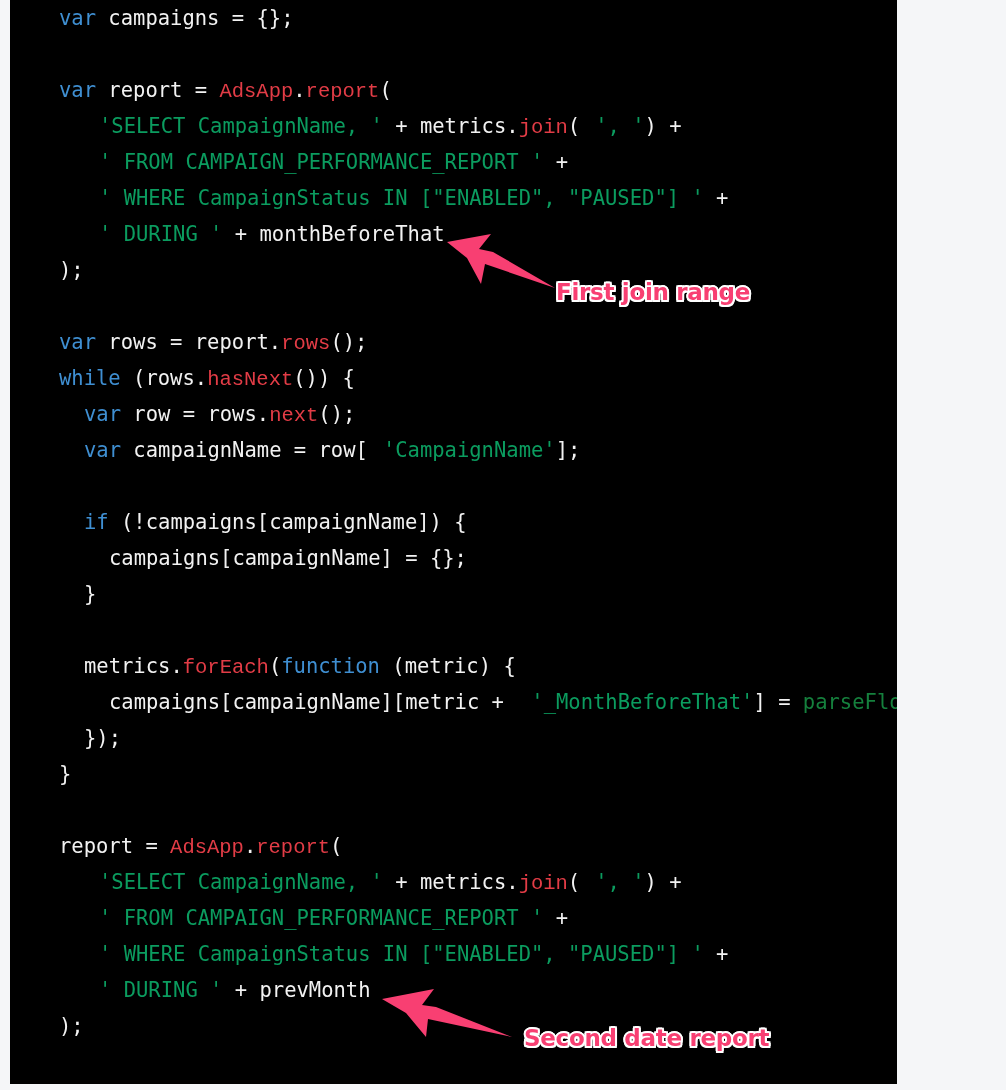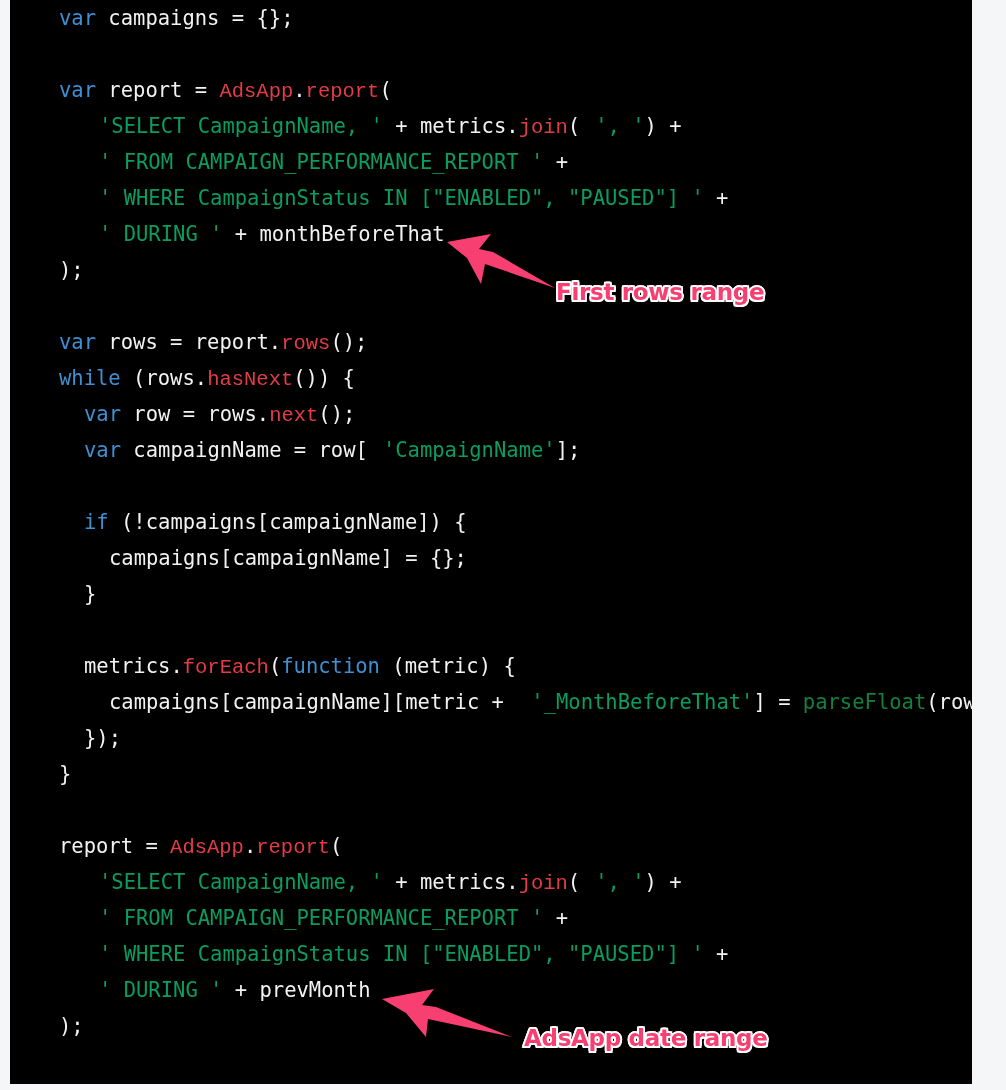--- a/index.html
+++ b/index.html
@@ -10,21 +10,21 @@
   }
   body {
     width: 1006px;
     height: 1090px;
     overflow: hidden;
     font-family: "DejaVu Sans Mono", monospace;
   }
 
   #page {
     position: relative;
-    width: 972px;
+    width: 897px;
     height: 1090px;
     background: #f5f6f8;
     overflow: hidden;
   }
 
   
   #code-surface {
     position: absolute;
     left: 10px;
     top: 0px;
@@ -93,24 +93,24 @@
 
   <div id="code-surface">
     <pre id="code-block"><span class="line" style="padding-left: 49px;"><span class="t-kw">var</span><span class="t-plain"> campaigns = {};</span></span><span class="line" style="padding-left: 49px;">&nbsp;</span><span class="line" style="padding-left: 49px;"><span class="t-kw">var</span><span class="t-plain"> report = </span><span class="t-fn">AdsApp</span><span class="t-plain">.</span><span class="t-fn">report</span><span class="t-plain">(</span></span><span class="line" style="padding-left: 74px;"><span class="t-str">'SELECT CampaignName, '</span><span class="t-plain"> + metrics.</span><span class="t-fn">join</span><span class="t-plain">(</span><span class="t-str">', '</span><span class="t-plain">) +</span></span><span class="line" style="padding-left: 74px;"><span class="t-str">' FROM CAMPAIGN_PERFORMANCE_REPORT '</span><span class="t-plain"> +</span></span><span class="line" style="padding-left: 74px;"><span class="t-str">' WHERE CampaignStatus IN ["ENABLED", "PAUSED"] '</span><span class="t-plain"> +</span></span><span class="line" style="padding-left: 74px;"><span class="t-str">' DURING '</span><span class="t-plain"> + monthBeforeThat</span></span><span class="line" style="padding-left: 49px;"><span class="t-plain">);</span></span><span class="line" style="padding-left: 49px;">&nbsp;</span><span class="line" style="padding-left: 49px;"><span class="t-kw">var</span><span class="t-plain"> rows = report.</span><span class="t-fn">rows</span><span class="t-plain">();</span></span><span class="line" style="padding-left: 49px;"><span class="t-kw">while</span><span class="t-plain"> (rows.</span><span class="t-fn">hasNext</span><span class="t-plain">()) {</span></span><span class="line" style="padding-left: 74px;"><span class="t-kw">var</span><span class="t-plain"> row = rows.</span><span class="t-fn">next</span><span class="t-plain">();</span></span><span class="line" style="padding-left: 74px;"><span class="t-kw">var</span><span class="t-plain"> campaignName = row[</span><span class="t-str">'CampaignName'</span><span class="t-plain">];</span></span><span class="line" style="padding-left: 49px;">&nbsp;</span><span class="line" style="padding-left: 74px;"><span class="t-kw">if</span><span class="t-plain"> (!campaigns[campaignName]) {</span></span><span class="line" style="padding-left: 99px;"><span class="t-plain">campaigns[campaignName] = {};</span></span><span class="line" style="padding-left: 74px;"><span class="t-plain">}</span></span><span class="line" style="padding-left: 49px;">&nbsp;</span><span class="line" style="padding-left: 74px;"><span class="t-plain">metrics.</span><span class="t-fn">forEach</span><span class="t-plain">(</span><span class="t-kw">function</span><span class="t-plain"> (metric) {</span></span><span class="line" style="padding-left: 99px;"><span class="t-plain">campaigns[campaignName][metric + </span><span class="t-str">'_MonthBeforeThat'</span><span class="t-plain">] = </span><span class="t-glob">parseFloat</span><span class="t-plain">(row[</span></span><span class="line" style="padding-left: 74px;"><span class="t-plain">});</span></span><span class="line" style="padding-left: 49px;"><span class="t-plain">}</span></span><span class="line" style="padding-left: 49px;">&nbsp;</span><span class="line" style="padding-left: 49px;"><span class="t-plain">report = </span><span class="t-fn">AdsApp</span><span class="t-plain">.</span><span class="t-fn">report</span><span class="t-plain">(</span></span><span class="line" style="padding-left: 74px;"><span class="t-str">'SELECT CampaignName, '</span><span class="t-plain"> + metrics.</span><span class="t-fn">join</span><span class="t-plain">(</span><span class="t-str">', '</span><span class="t-plain">) +</span></span><span class="line" style="padding-left: 74px;"><span class="t-str">' FROM CAMPAIGN_PERFORMANCE_REPORT '</span><span class="t-plain"> +</span></span><span class="line" style="padding-left: 74px;"><span class="t-str">' WHERE CampaignStatus IN ["ENABLED", "PAUSED"] '</span><span class="t-plain"> +</span></span><span class="line" style="padding-left: 74px;"><span class="t-str">' DURING '</span><span class="t-plain"> + prevMonth</span></span><span class="line" style="padding-left: 49px;"><span class="t-plain">);</span></span></pre>
   </div>
 
   <svg class="arrow" id="arrow-1" width="118" height="70" viewBox="0 0 118 70" style="left:443px; top:226px;">
     <polygon fill="#f83f72" points="4,16 48,8 36,23 50,26 112,62 42,38 38,58 24,32"></polygon>
   </svg>
 
   <div class="callout" id="callout-1" style="left:556px; top:279px;">
-    <span class="callout-inner">First rows range</span>
+    <span class="callout-inner">First join range</span>
   </div>
 
   <svg class="arrow" id="arrow-2" width="140" height="62" viewBox="0 0 140 62" style="left:378px; top:985px;">
     <polygon fill="#f83f72" points="4,14 56,4 44,20 58,22 134,52 50,34 48,52 28,28"></polygon>
   </svg>
 
   <div class="callout" id="callout-2" style="left:524px; top:1025px;">
-    <span class="callout-inner">AdsApp date range</span>
+    <span class="callout-inner">Second date report</span>
   </div>
 
 </div>
 
 </body></html>

